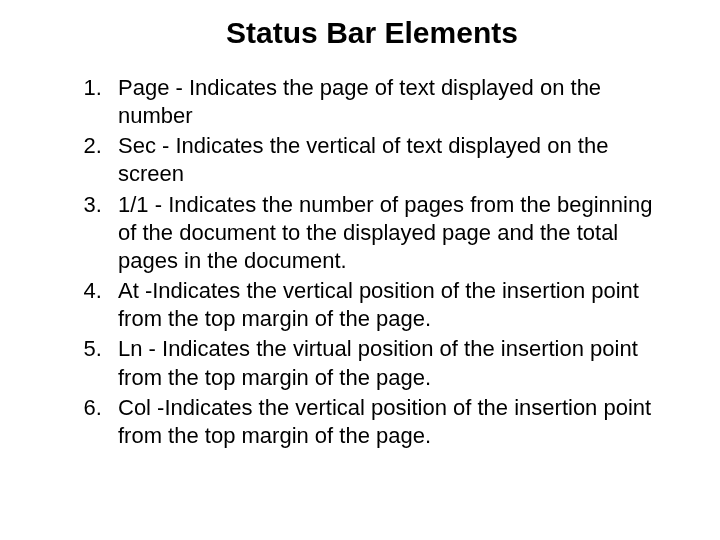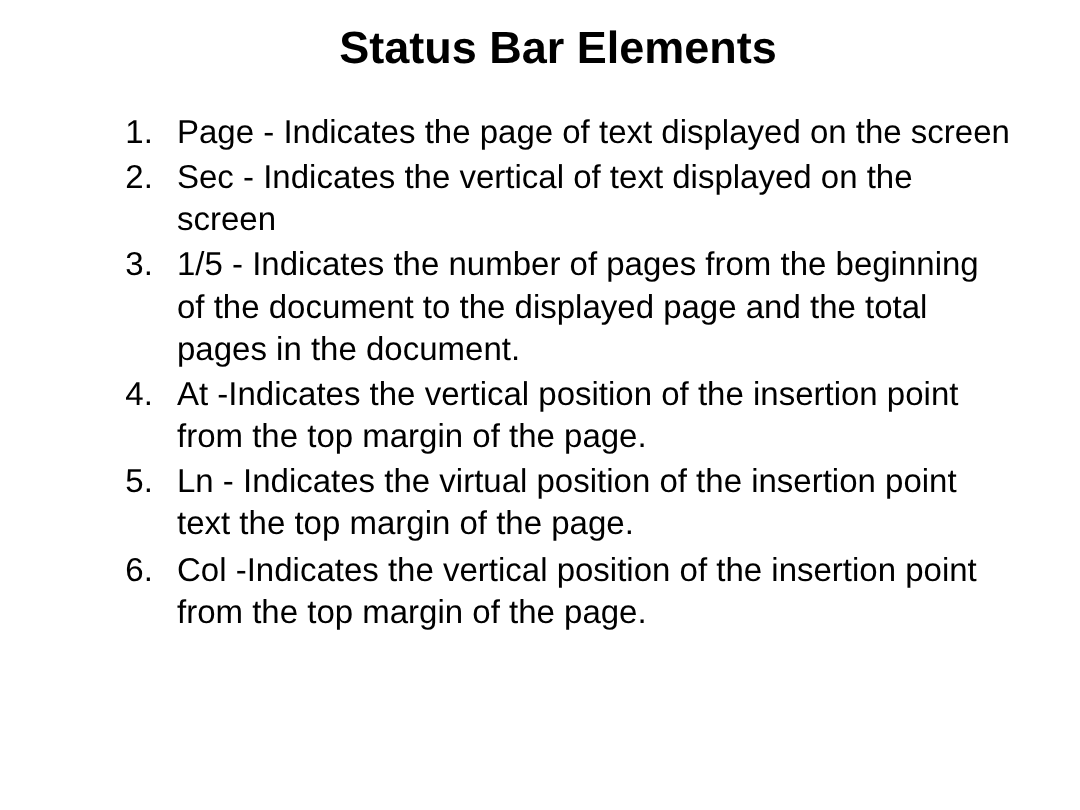--- a/index.html
+++ b/index.html
@@ -35,20 +35,20 @@
     padding-left: 10px;
     margin-bottom: 2px;
   }
 </style>
 </head>
 <body>
 
 <div class="slide">
   <div class="title">Status Bar Elements</div>
   <ol class="list">
-    <li>Page - Indicates the page of text displayed on the screen</li>
+    <li>Page - Indicates the page of text displayed on the number</li>
     <li>Sec  - Indicates the vertical of text displayed on the screen</li>
-    <li>1/5   - Indicates the number of pages from the beginning of the document to the displayed page and the total pages in the document.</li>
+    <li>1/1   - Indicates the number of pages from the beginning of the document to the displayed page and the total pages in the document.</li>
     <li>At    -Indicates the vertical position of the insertion point from the top margin of the page.</li>
-    <li>Ln   - Indicates the virtual position of the insertion point text the top margin of the page.</li>
+    <li>Ln   - Indicates the virtual position of the insertion point from the top margin of the page.</li>
     <li>Col -Indicates the vertical position of the insertion point from the top margin of the page.</li>
   </ol>
 </div>
 
 </body></html>

